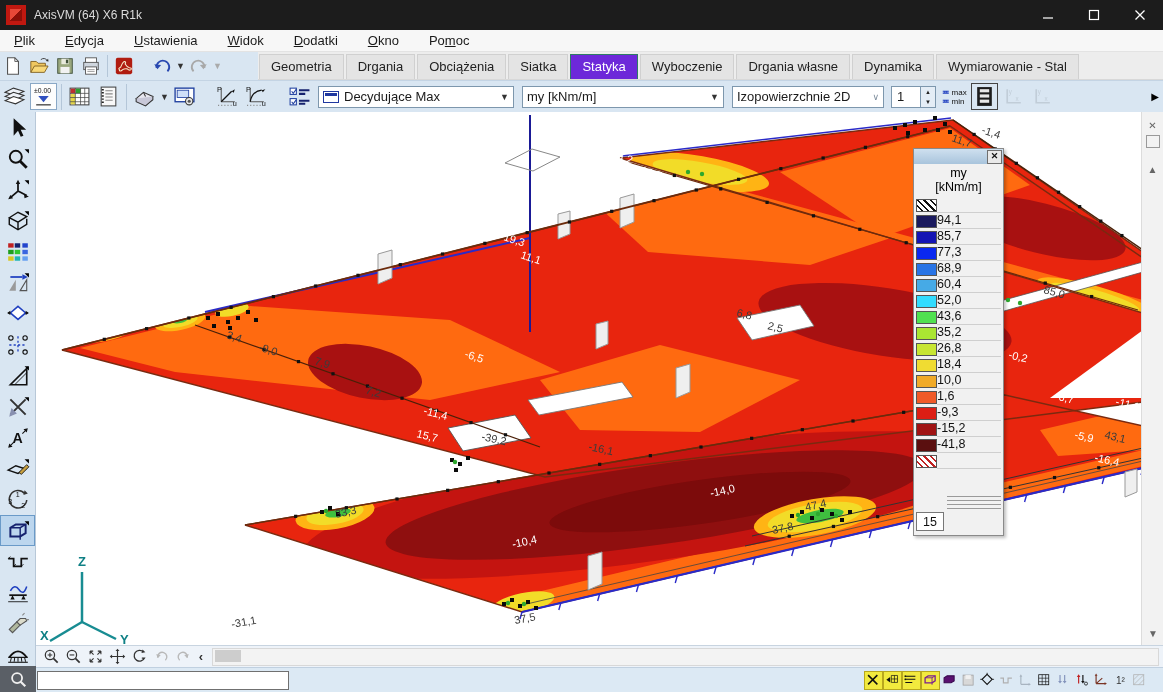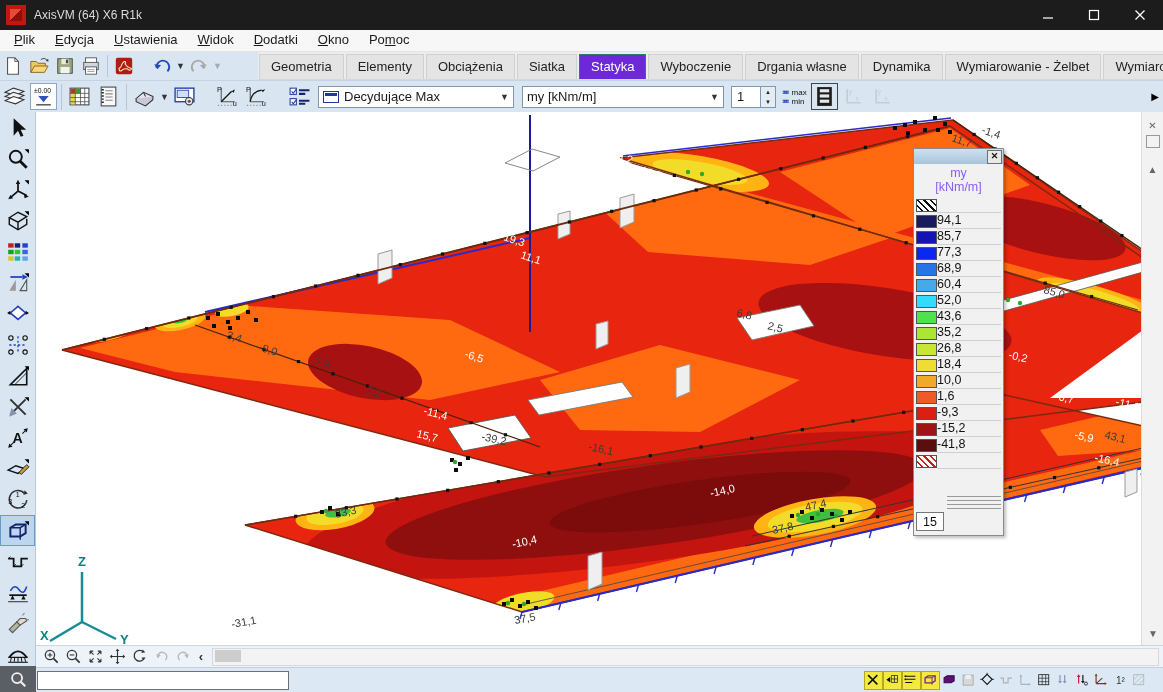--- a/index.html
+++ b/index.html
@@ -10,21 +10,21 @@
             display:flex;align-items:center;}
   .app-logo{width:20px;height:20px;margin:0 8px 0 6px;background:#c01810;position:relative;}
   .app-logo:after{content:"";position:absolute;left:4px;top:4px;right:4px;bottom:4px;
             background:linear-gradient(135deg,#e84838 50%,#8c0f08 50%);}
   .title-text{font-size:12px;color:#dcdcdc;}
   .win-btns{margin-left:auto;display:flex;height:30px;}
   .win-btn{width:46px;height:30px;display:flex;align-items:center;justify-content:center;color:#fff;}
   .win-btn svg{width:12px;height:12px;}
   
   .menubar{position:absolute;left:0;top:30px;width:1163px;height:22px;background:#f7f7f7;
-           border-bottom:1px solid #e3e3e3;display:flex;align-items:flex-start;padding-left:4px;box-sizing:border-box;}
+           border-bottom:1px solid #e3e3e3;display:flex;align-items:center;padding-left:4px;box-sizing:border-box;gap:10px;}
   .menu-item{padding:0 10px;height:20px;line-height:20px;}
   
   .band{position:absolute;left:0;top:52px;width:1163px;height:28px;display:flex;}
   .filebar{width:258px;height:28px;background:#d9e6f2;display:flex;align-items:center;flex:0 0 auto;}
   .fb-btn{width:24px;height:24px;margin:0 1px;display:flex;align-items:center;justify-content:center;}
   .fb-btn svg{width:20px;height:20px;}
   .fb-drop{width:11px;height:24px;display:flex;align-items:center;justify-content:center;font-size:9px;color:#333;}
   .fb-sep{width:1px;height:22px;background:#b4c6d8;margin:0 3px;}
   .tabsbar{flex:1;background:#ededed;display:flex;align-items:flex-end;overflow:hidden;border-bottom:1px solid #d8d8d8;}
   .tab{height:24px;line-height:24px;padding:0 11px;background:#e4e4e4;border:1px solid #d0d0d0;border-bottom:none;
@@ -71,21 +71,21 @@
   .vs-btn{width:16px;height:15px;margin:2px auto;display:flex;align-items:center;justify-content:center;
           color:#666;font-size:10px;background:#f2f2f2;}
   .vs-btn.boxed{border:1px solid #999;width:12px;height:11px;}
   .vs-down{position:absolute;bottom:2px;left:3px;}
   
   .legend{position:absolute;left:877px;top:36px;width:89px;background:#f1f1f1;border:1px solid #8a8a8a;
           box-shadow:2px 2px 3px rgba(0,0,0,.25);font-size:12.5px;}
   .legend-tb{height:15px;background:linear-gradient(#cfe0ef,#a8c4dc);display:flex;justify-content:flex-end;align-items:center;}
   .legend-x{width:13px;height:12px;background:#e9e9e9;border:1px solid #707070;margin-right:1px;
             display:flex;align-items:center;justify-content:center;font-size:9px;font-weight:bold;color:#111;line-height:1;}
-  .legend-title{text-align:center;color:#8b5cf6;padding:2px 0 3px;}
+  .legend-title{text-align:center;color:#000000;padding:2px 0 3px;}
   .legend-rows{padding:0 2px;}
   .lg-row{display:flex;align-items:center;height:16px;}
   .lg-sw{width:21px;height:13px;border:1px solid #555;box-sizing:border-box;flex:0 0 auto;}
   .lg-val{flex:1;text-align:left;padding-right:3px;border-bottom:1px solid #cfcfcf;height:15px;line-height:15px;color:#111;}
   .hatch-dark{background:repeating-linear-gradient(45deg,#fff 0 3px,#111 3px 4.5px);}
   .hatch-red{background:repeating-linear-gradient(45deg,#fff 0 3px,#c02020 3px 4.5px);}
   .legend-bottom{display:flex;align-items:center;padding:3px 2px 4px;}
   .lg-count{width:26px;height:17px;background:#fff;border:1px solid #777;display:flex;align-items:center;
             justify-content:center;color:#111;margin-top:40px;}
   .lg-lines{flex:1;height:17px;margin-left:3px;background:repeating-linear-gradient(#f1f1f1 0 3px,#9a9a9a 3px 4px);}
@@ -195,28 +195,27 @@
       <div class="fb-btn">
         <svg viewBox="0 0 22 22">
           <path d="M5 17 a7 7 0 1 1 12-4" fill="none" stroke="#a8a8a8" stroke-width="2"></path>
           <path d="M19.5 9 l-3.5 5.5 -4-4.5 z" fill="#a8a8a8"></path>
         </svg>
       </div>
       <div class="fb-drop" style="color: rgb(170, 170, 170);">▼</div>
     </div>
   <div class="tabsbar" id="tabsbar">
       <div class="tab">Geometria</div>
-      <div class="tab">Elementy</div>
+      <div class="tab">Drgania</div>
       <div class="tab">Obciążenia</div>
       <div class="tab">Siatka</div>
       <div class="tab active">Statyka</div>
       <div class="tab">Wyboczenie</div>
       <div class="tab">Drgania własne</div>
       <div class="tab">Dynamika</div>
-      <div class="tab">Wymiarowanie - Żelbet</div>
       <div class="tab">Wymiarowanie - Stal</div>
     </div>
 </div>
 
 <div class="toolbar2" id="toolbar2">
   <span id="t2-left-icons" style="display:flex;align-items:center;">
       <div class="t2-btn">
         <svg viewBox="0 0 22 22">
           <path d="M2 7 l8-4 10 3 -8 4 z" fill="#eef2f8" stroke="#333"></path>
           <path d="M2 11 l8-4 10 3 -8 4 z" fill="#eef2f8" stroke="#333"></path>
@@ -297,20 +296,24 @@
       </div>
     </span>
   <div class="combo" style="width:196px">
     <span class="cicon"></span>
     <span class="ctext">Decydujące Max</span>
     <span class="carr">▼</span>
   </div>
   <div class="combo" style="width:202px">
     <span class="ctext">my [kNm/m]</span>
     <span class="carr">▼</span>
+  </div>
+  <div class="combo" style="width:152px">
+    <span class="ctext">Izopowierzchnie 2D</span>
+    <span class="carr" style="color:#7a8a9a">∨</span>
   </div>
   <div class="spinner">
     <div class="spin-box">1</div>
     <div class="spin-btns">
       <div>▲</div>
       <div>▼</div>
     </div>
   </div>
   <div class="minmax">
     <div class="row">

